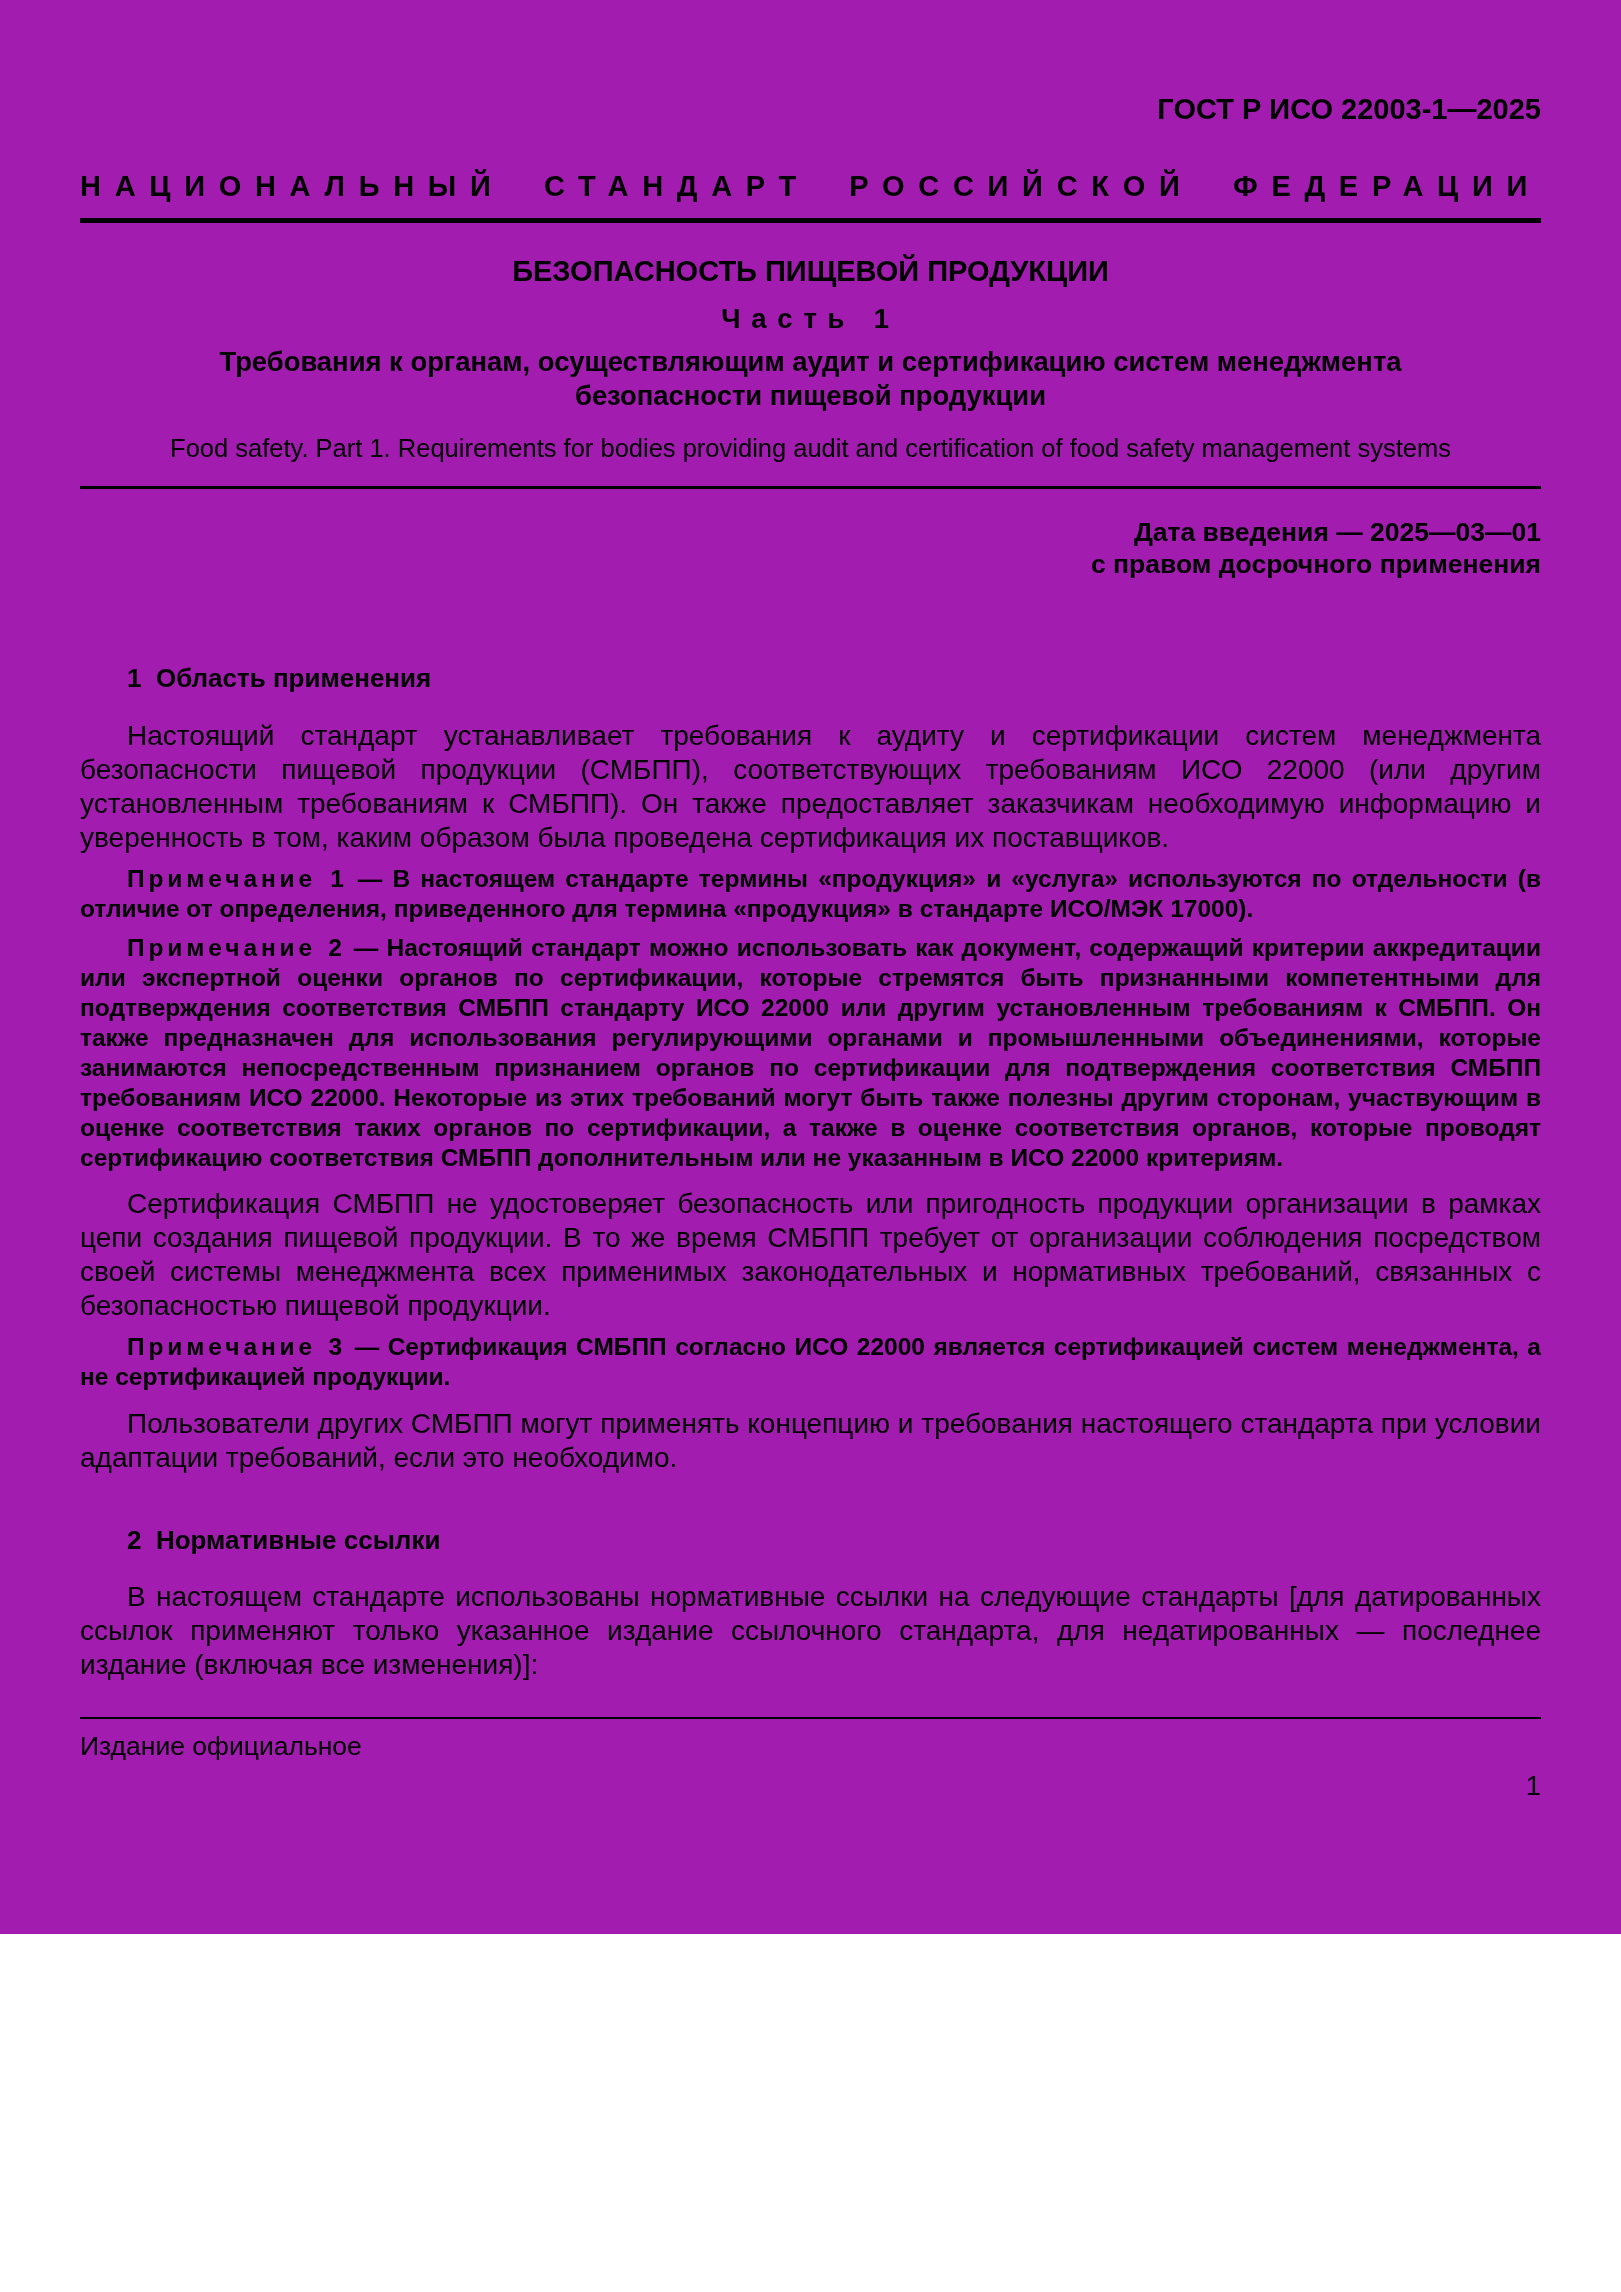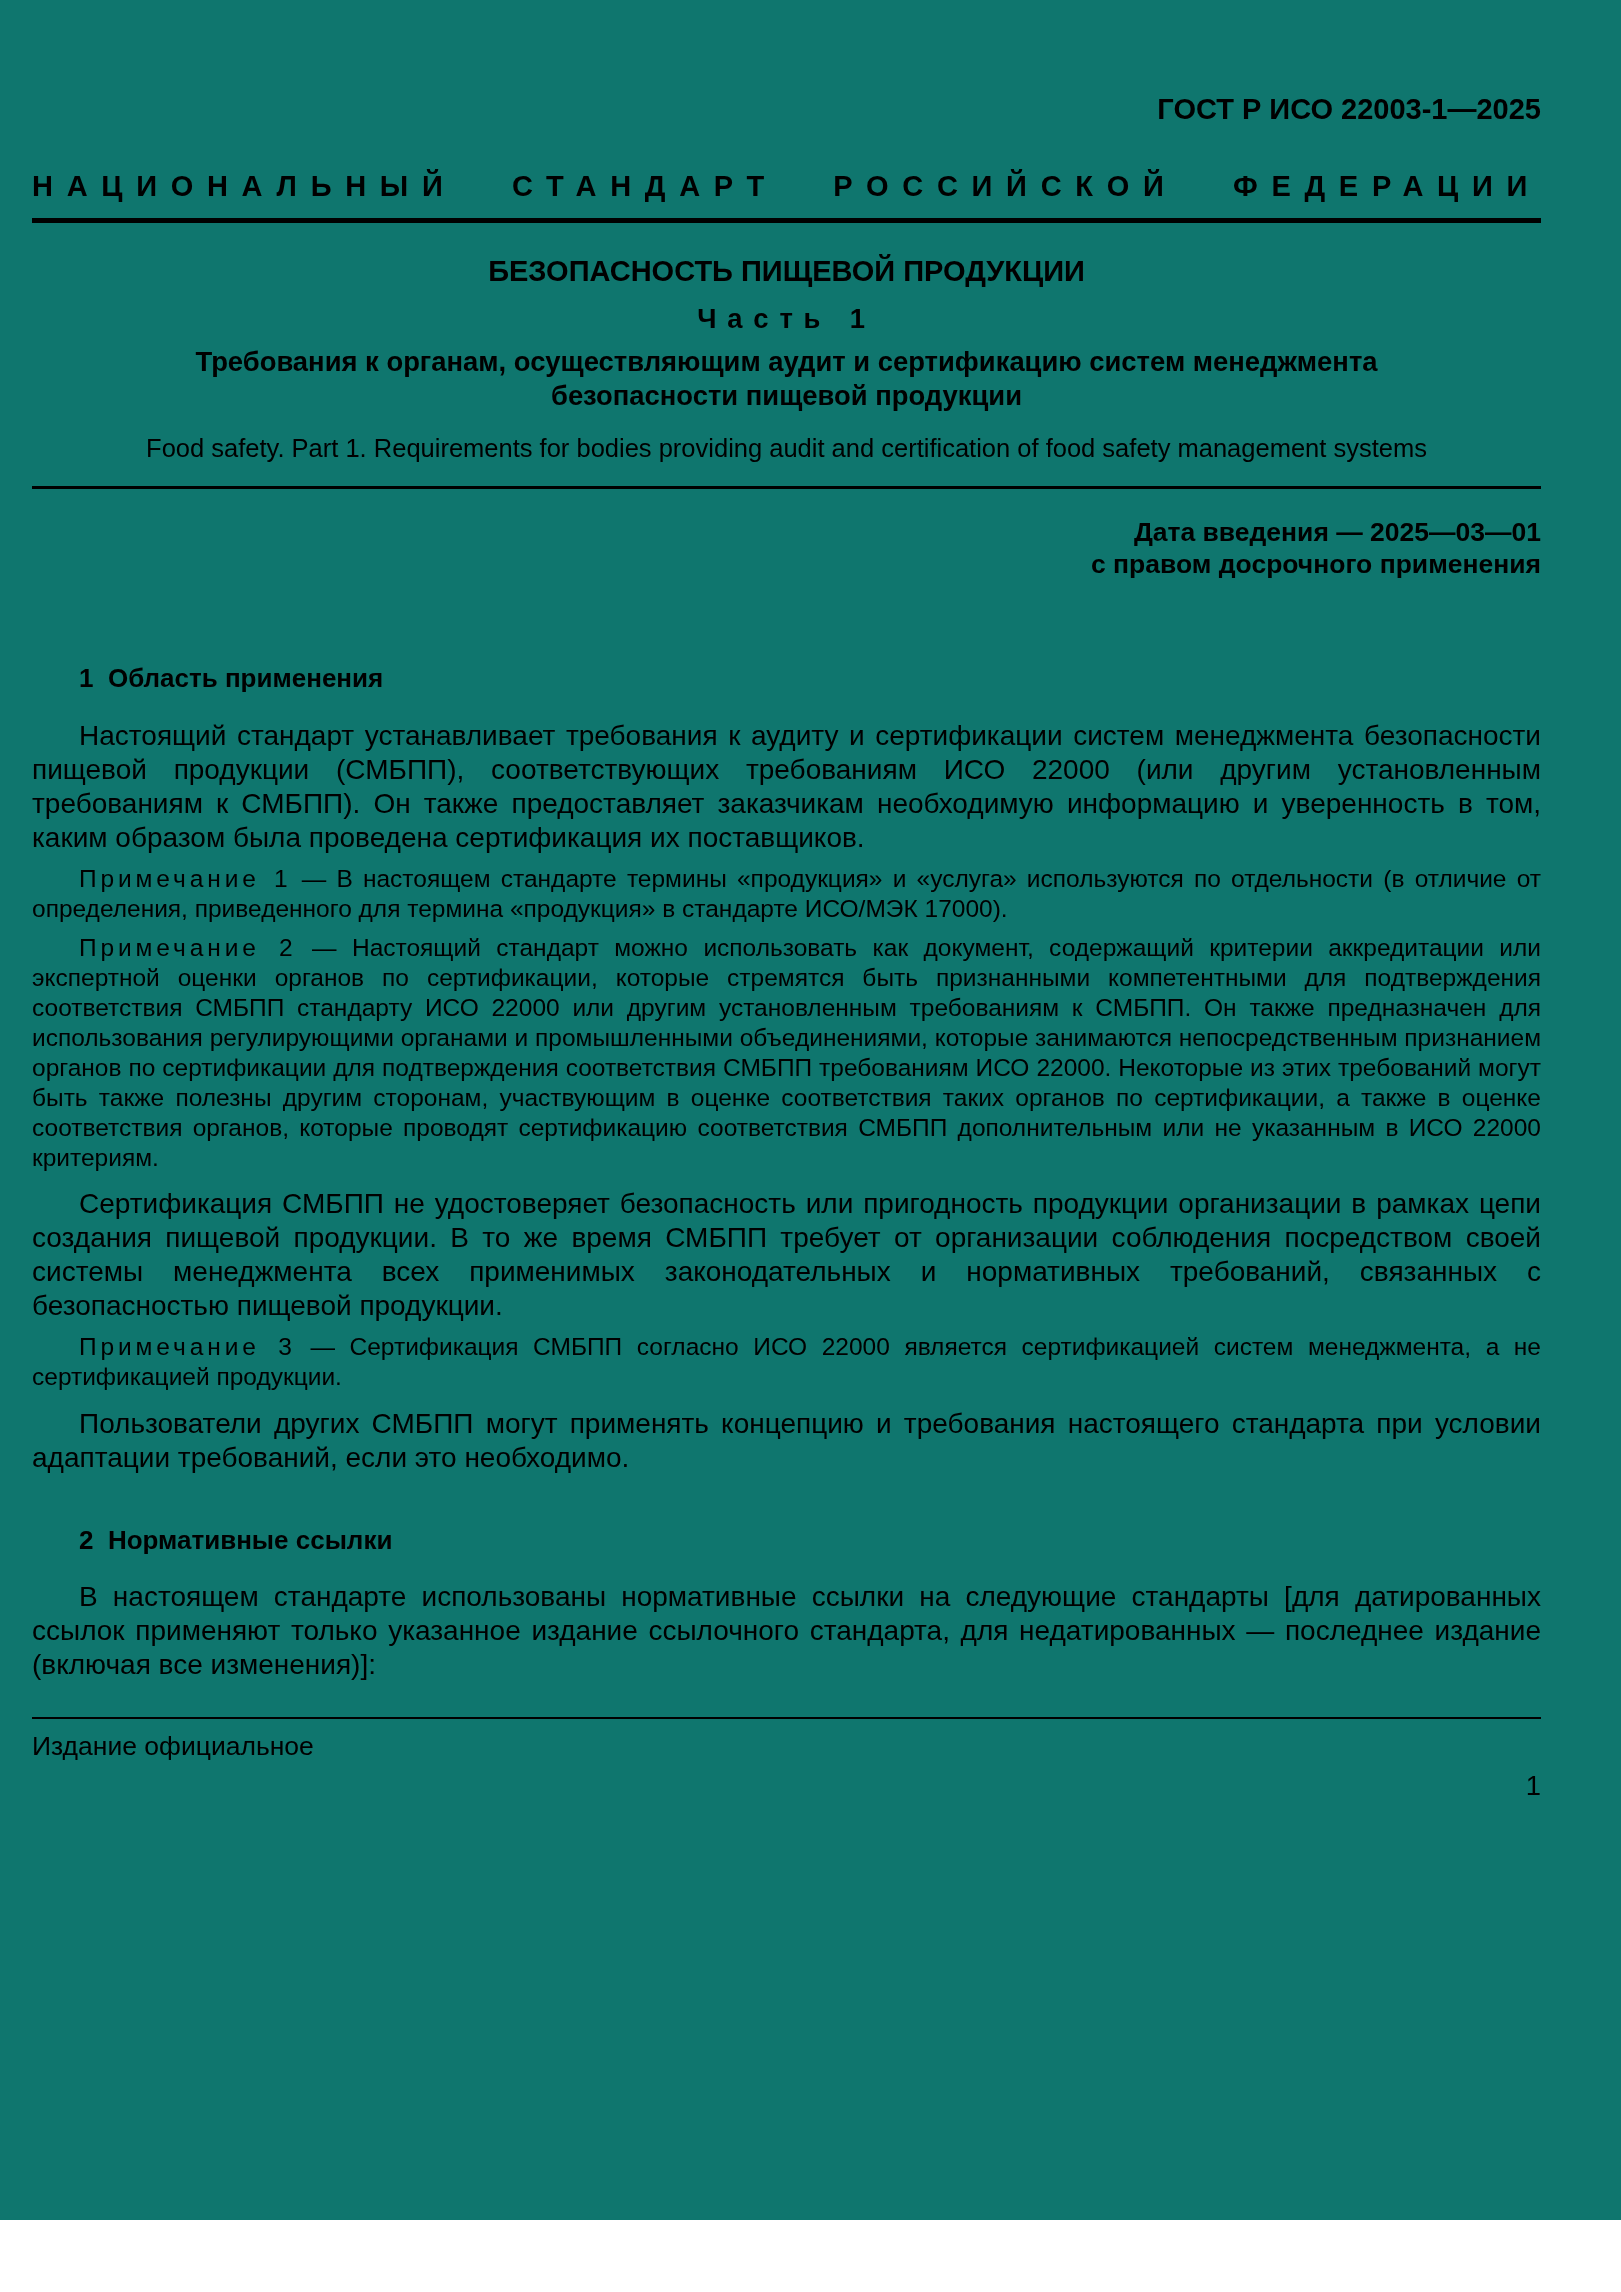--- a/index.html
+++ b/index.html
@@ -1,25 +1,25 @@
 <!DOCTYPE html>
 <html lang="ru"><head>
 <meta charset="utf-8">
 <style>
   * { margin: 0; padding: 0; box-sizing: border-box; }
   html, body { background: #ffffff; }
   .page {
     position: relative;
     width: 1621px;
-    height: 2220px;
+    height: 1934px;
     margin: 0 auto;
-    background: #0f766e;
+    background: #a21caf;
     color: #000000;
     font-family: "Liberation Sans", sans-serif;
-    padding: 93px 80px 0 32px;
+    padding: 93px 80px 0 80px;
     overflow: hidden;
   }
   .doc-number {
     text-align: right;
     font-weight: bold;
     font-size: 29px;
     line-height: 33px;
   }
   .nat-std {
     margin-top: 43px;
@@ -91,20 +91,21 @@
     line-height: 34px;
     text-align: justify;
     text-indent: 47px;
   }
   p.note {
     font-size: 24.5px;
     line-height: 30px;
     text-align: justify;
     text-indent: 47px;
     margin-top: 8.8px;
+    font-weight: bold;
   }
   .note-label { letter-spacing: 3.9px; }
   .after-note { margin-top: 14.7px; }
   .footer-rule {
     height: 2px;
     background: #000;
     margin-top: 35px;
   }
   .edition {
     margin-top: 11.8px;

